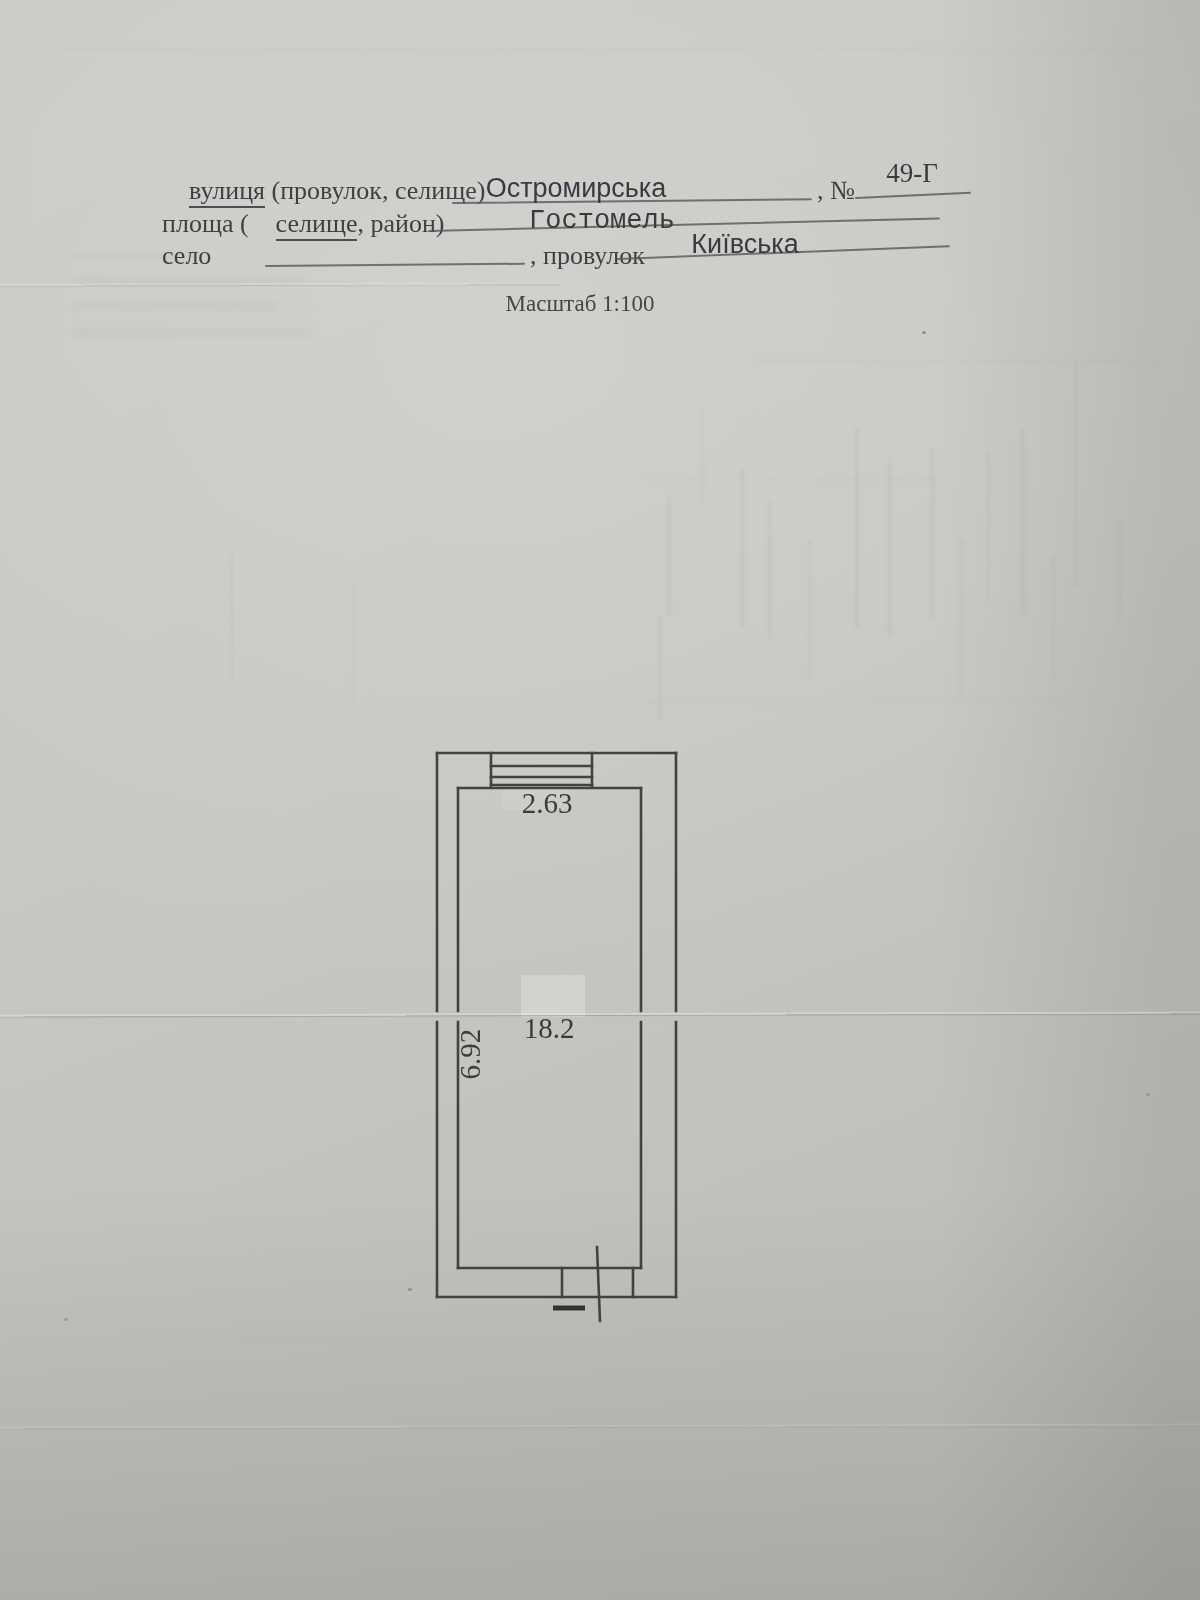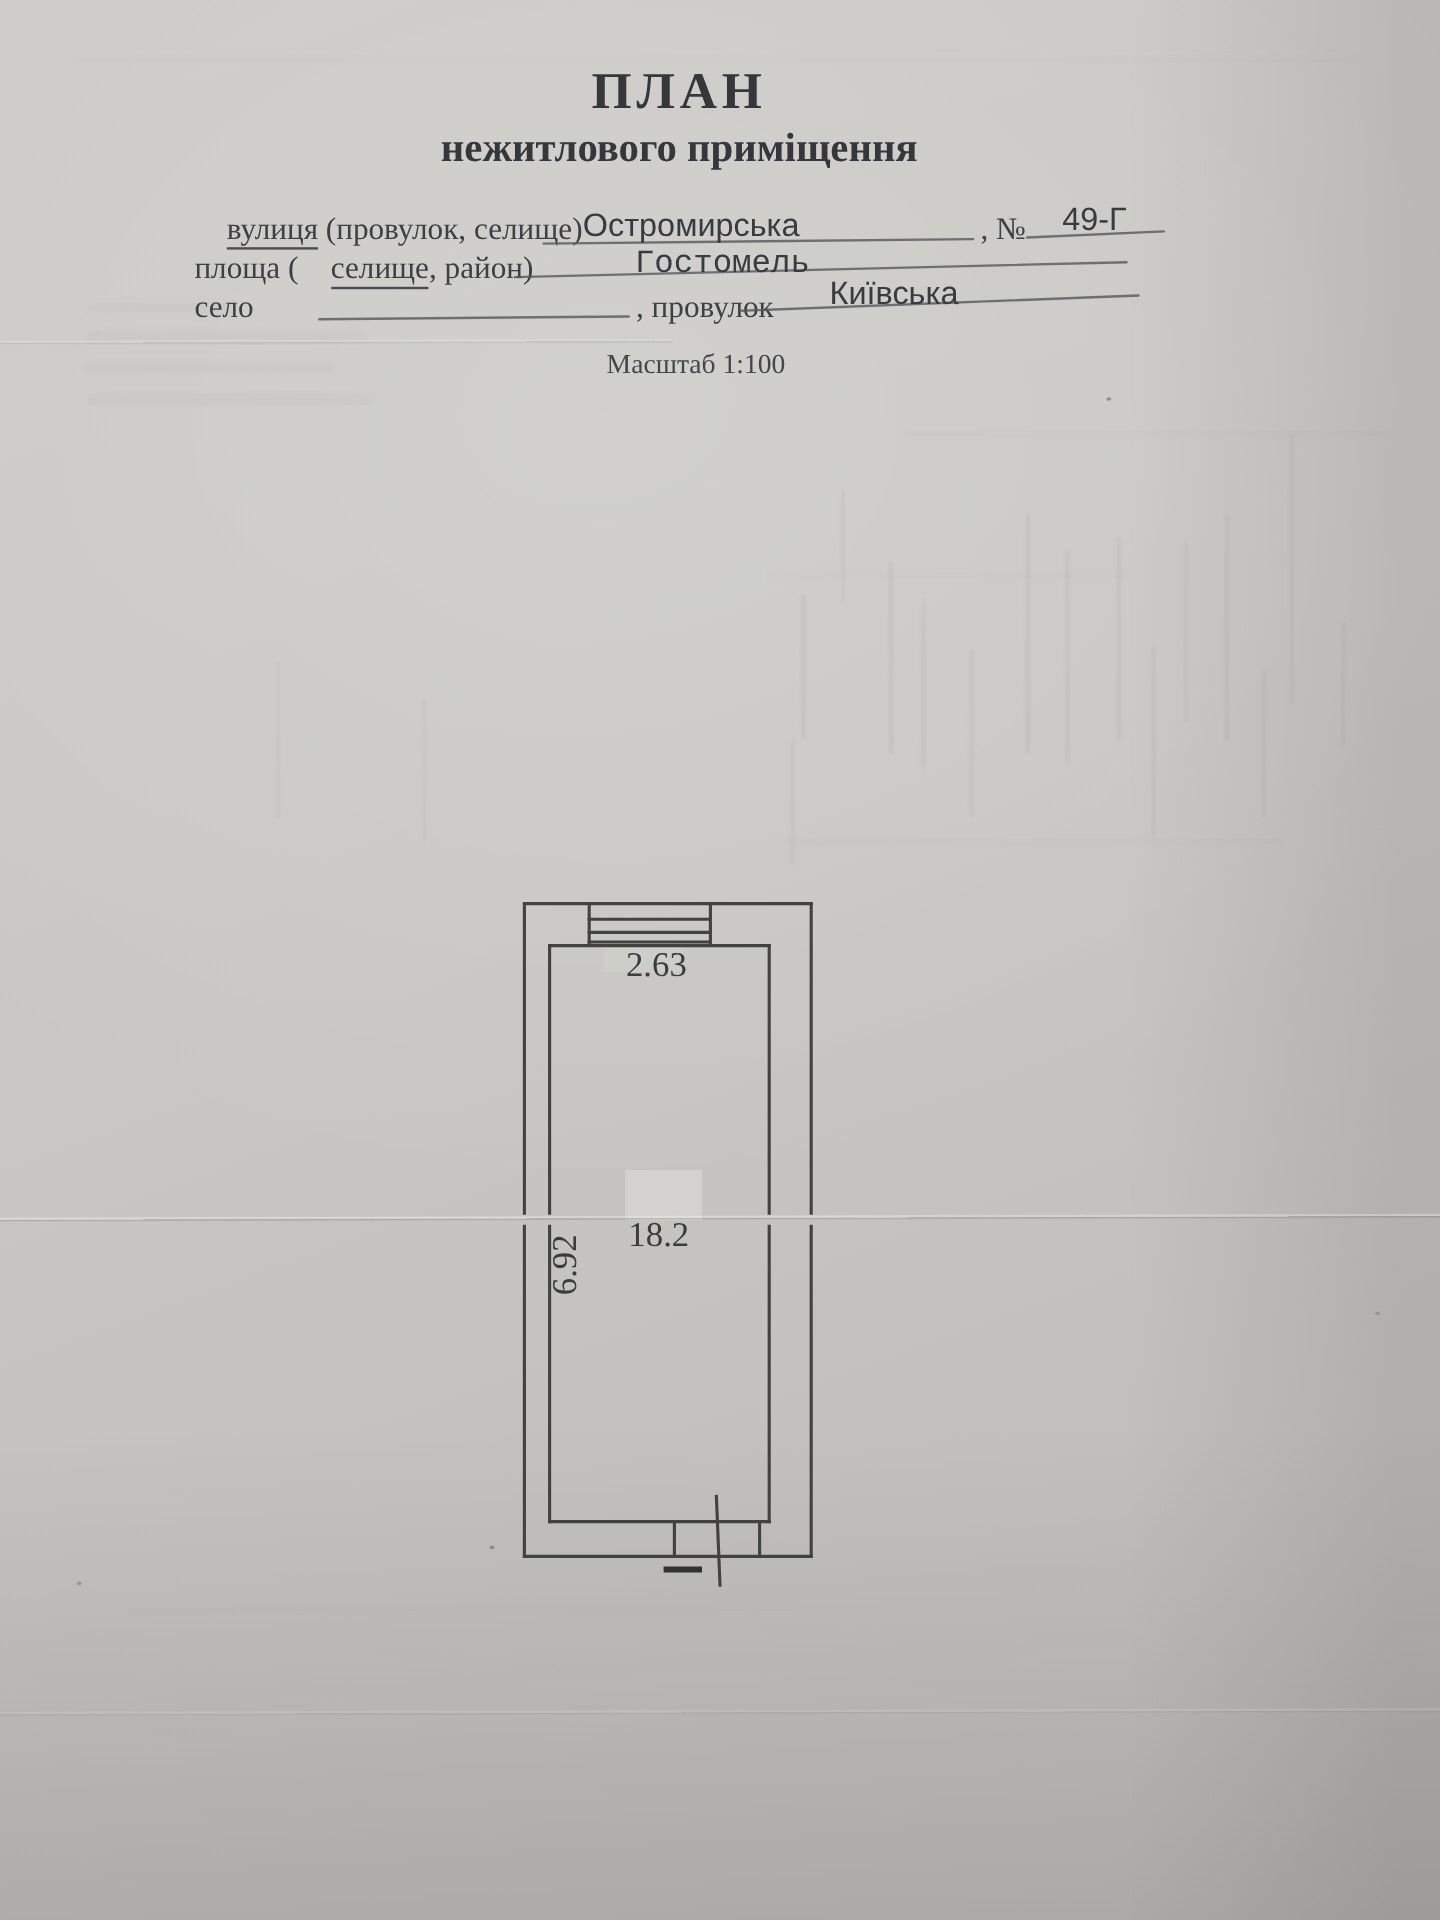--- a/index.html
+++ b/index.html
@@ -57,31 +57,27 @@
     <div class="abs band" style="left:640px;top:478px;width:300px;height:3px;opacity:.06"></div>
     <div class="abs band" style="left:650px;top:700px;width:420px;height:3px;opacity:.07"></div>
     <div class="abs band" style="left:108px;top:1340px;width:560px;height:3px;opacity:.06"></div>
     <div class="abs band" style="left:60px;top:48px;width:1080px;height:3px;opacity:.06"></div>
     <div class="abs band" style="left:74px;top:252px;width:120px;height:8px;opacity:.06"></div>
     <div class="abs band" style="left:72px;top:276px;width:232px;height:9px;opacity:.07"></div>
     <div class="abs band" style="left:72px;top:302px;width:205px;height:9px;opacity:.07"></div>
     <div class="abs band" style="left:72px;top:328px;width:240px;height:9px;opacity:.07"></div>
   </div>
 
-  <div class="abs title-wrap">
-    <div class="title-1">ПЛАН</div>
-    <div class="title-2">нежитлового приміщення</div>
-  </div>
 
   <div class="abs lbl" style="left:162px;top:176px;"><span class="uword">вулиця</span><span> (провулок, селище)</span></div>
   <div class="abs rule" style="left:452px;top:202px;width:360px;transform:rotate(-.6deg);"></div>
   <div class="abs val" style="left:456px;top:173px;width:240px;">Остромирська</div>
   <div class="abs lbl" style="left:817px;top:176px;">, №</div>
   <div class="abs rule" style="left:855px;top:197px;width:116px;transform:rotate(-2.6deg);"></div>
-  <div class="abs val" style="left:852px;top:168px;width:120px;">49-Г</div>
+  <div class="abs val" style="left:852px;top:158px;width:120px;font-family:Liberation Serif, serif;">49-Г</div>
 
   <div class="abs lbl" style="left:162px;top:209px;"><span>площа (</span><span class="uword">селище</span><span>, район)</span></div>
   <div class="abs rule" style="left:428px;top:230px;width:512px;transform:rotate(-1.4deg);"></div>
   <div class="abs val" style="left:482px;top:206px;width:240px;font-family:Liberation Mono, monospace;">Гостомель</div>
 
   <div class="abs lbl" style="left:162px;top:241px;">село</div>
   <div class="abs rule" style="left:265px;top:265px;width:260px;transform:rotate(-.5deg);"></div>
   <div class="abs lbl" style="left:530px;top:241px;">, провулок</div>
   <div class="abs rule" style="left:617px;top:258px;width:333px;transform:rotate(-2.2deg);"></div>
   <div class="abs val" style="left:625px;top:229px;width:240px;">Київська</div>

